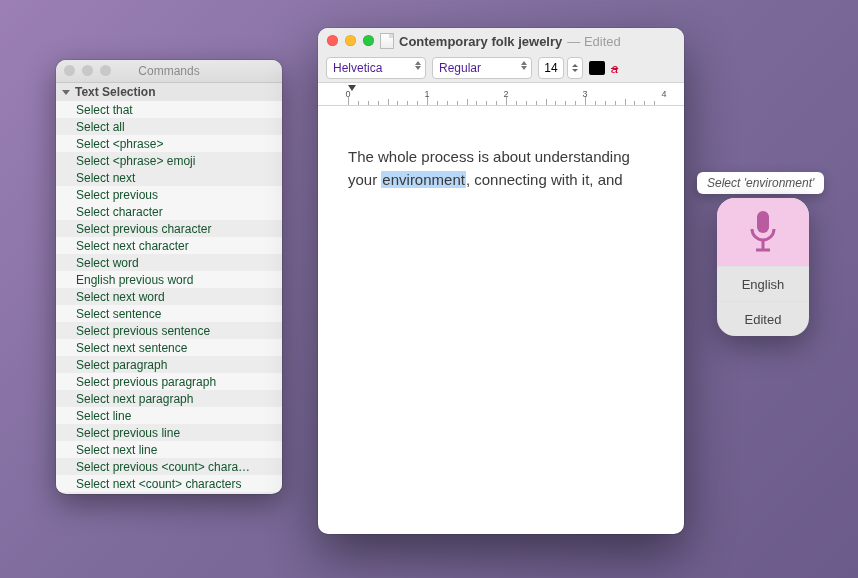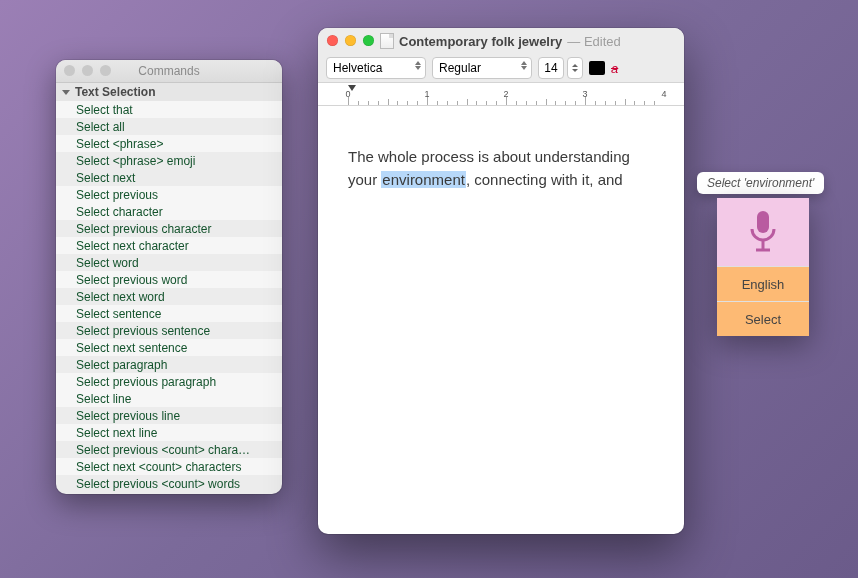--- a/index.html
+++ b/index.html
@@ -116,21 +116,21 @@
   .te-toolbar {
     height: 28px;
     display: flex; align-items: center; gap: 6px;
     background: #ECECEC;
     border-bottom: 1px solid #D4D4D4;
     padding: 0 8px;
   }
   .select-like {
     background: #FFF; border: 1px solid #C8C8C8; border-radius: 4px;
     height: 20px; display: flex; align-items: center; justify-content: space-between;
-    padding: 0 4px 0 6px; font-size: 12px; color: #000000;
+    padding: 0 4px 0 6px; font-size: 12px; color: #4c1d95;
   }
   .sel-car { width:0;height:0;border-left:3px solid transparent;border-right:3px solid transparent;border-top:4px solid #777;border-bottom:none;margin-left:4px; position: relative; }
   .sel-car::before{content:"";position:absolute;top:-9px;left:-3px;width:0;height:0;border-left:3px solid transparent;border-right:3px solid transparent;border-bottom:4px solid #777;}
   .font-family { width: 88px; }
   .font-style  { width: 88px; }
   .font-size-box { display:flex; align-items:center; gap:3px; }
   .font-size-field { width:24px; height:20px; background:#FFF; border:1px solid #C8C8C8; border-radius:4px; font-size:12px; display:flex; align-items:center; justify-content:center; }
   .stepper { width:14px; height:20px; background:#FFF; border:1px solid #C8C8C8; border-radius:4px; display:flex; flex-direction:column; align-items:center; justify-content:center; }
   .stepper div { width:0;height:0;border-left:3px solid transparent;border-right:3px solid transparent; }
   .stepper .up{border-bottom:3px solid #666; margin-bottom:2px;}
@@ -170,22 +170,22 @@
     box-shadow: 0 4px 12px rgba(0,0,0,0.25);
     padding: 4px 10px;
     font-size: 12px; font-style: italic; color: #555;
   }
 
   
   .voice-panel {
     position: absolute;
     left: 717px; top: 198px;
     width: 92px;
-    background: #fdba74;
-    border-radius: 0;
+    background: #e5e5e5;
+    border-radius: 18px;
     box-shadow: 0 10px 30px rgba(0,0,0,0.35);
     overflow: hidden;
   }
   .voice-mic {
     height: 68px; background: #F3C9E7;
     display:flex; align-items:center; justify-content:center;
   }
   .mic-svg { width: 34px; height: 46px; }
   .voice-row {
     height: 34px; border-top: 1px solid #E0E0E0;
@@ -213,27 +213,28 @@
       <div class="cmd-item alt">Select that</div>
       <div class="cmd-item">Select all</div>
       <div class="cmd-item alt">Select &lt;phrase&gt;</div>
       <div class="cmd-item">Select &lt;phrase&gt; emoji</div>
       <div class="cmd-item">Select next</div>
       <div class="cmd-item alt">Select previous</div>
       <div class="cmd-item alt">Select character</div>
       <div class="cmd-item">Select previous character</div>
       <div class="cmd-item alt">Select next character</div>
       <div class="cmd-item">Select word</div>
-      <div class="cmd-item alt">Select previous word</div>
+      <div class="cmd-item alt">English previous word</div>
       <div class="cmd-item">Select next word</div>
       <div class="cmd-item alt">Select sentence</div>
       <div class="cmd-item">Select previous sentence</div>
       <div class="cmd-item alt">Select next sentence</div>
       <div class="cmd-item">Select paragraph</div>
       <div class="cmd-item alt">Select previous paragraph</div>
+      <div class="cmd-item">Select next paragraph</div>
       <div class="cmd-item alt">Select line</div>
       <div class="cmd-item">Select previous line</div>
       <div class="cmd-item alt">Select next line</div>
       <div class="cmd-item">Select previous &lt;count&gt; chara…</div>
       <div class="cmd-item alt">Select next &lt;count&gt; characters</div>
       <div class="cmd-item">Select previous &lt;count&gt; words</div>
     </div>
 </div>
 
 <div class="textedit-window">
@@ -321,15 +322,15 @@
       <rect x="11" y="2" width="12" height="22" rx="6" fill="#B95BA0"></rect>
       <path d="M6 20 a11 11 0 0 0 22 0" stroke="#B95BA0" stroke-width="3" fill="none"></path>
       <line x1="17" y1="31" x2="17" y2="40" stroke="#B95BA0" stroke-width="3"></line>
       <line x1="10" y1="41" x2="24" y2="41" stroke="#B95BA0" stroke-width="3"></line>
     </svg>
   </div>
   <div class="voice-row">
     <span>English</span>
   </div>
   <div class="voice-row">
-    <span>Select</span>
+    <span>Edited</span>
   </div>
 </div>
 
 </body></html>

